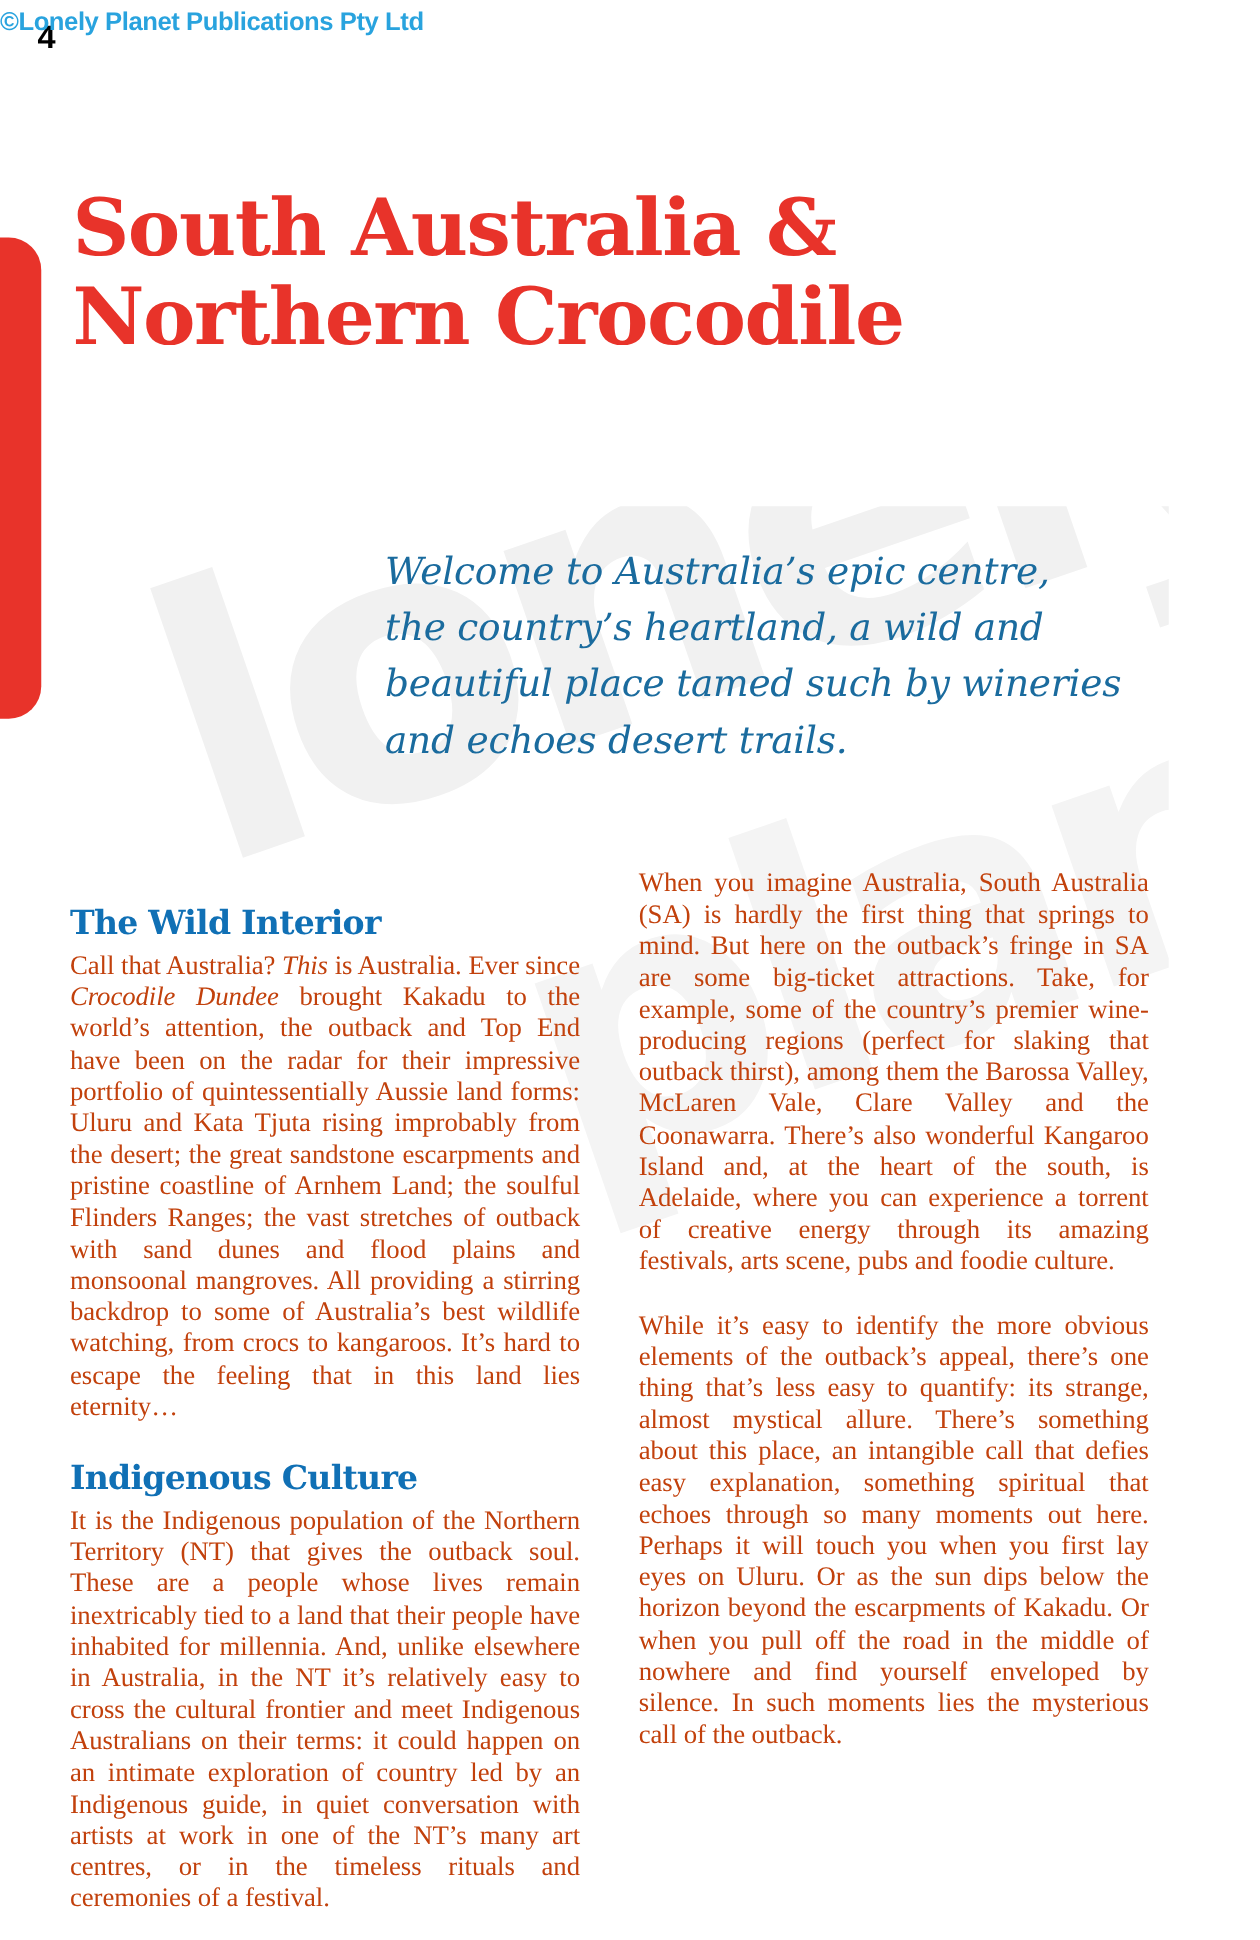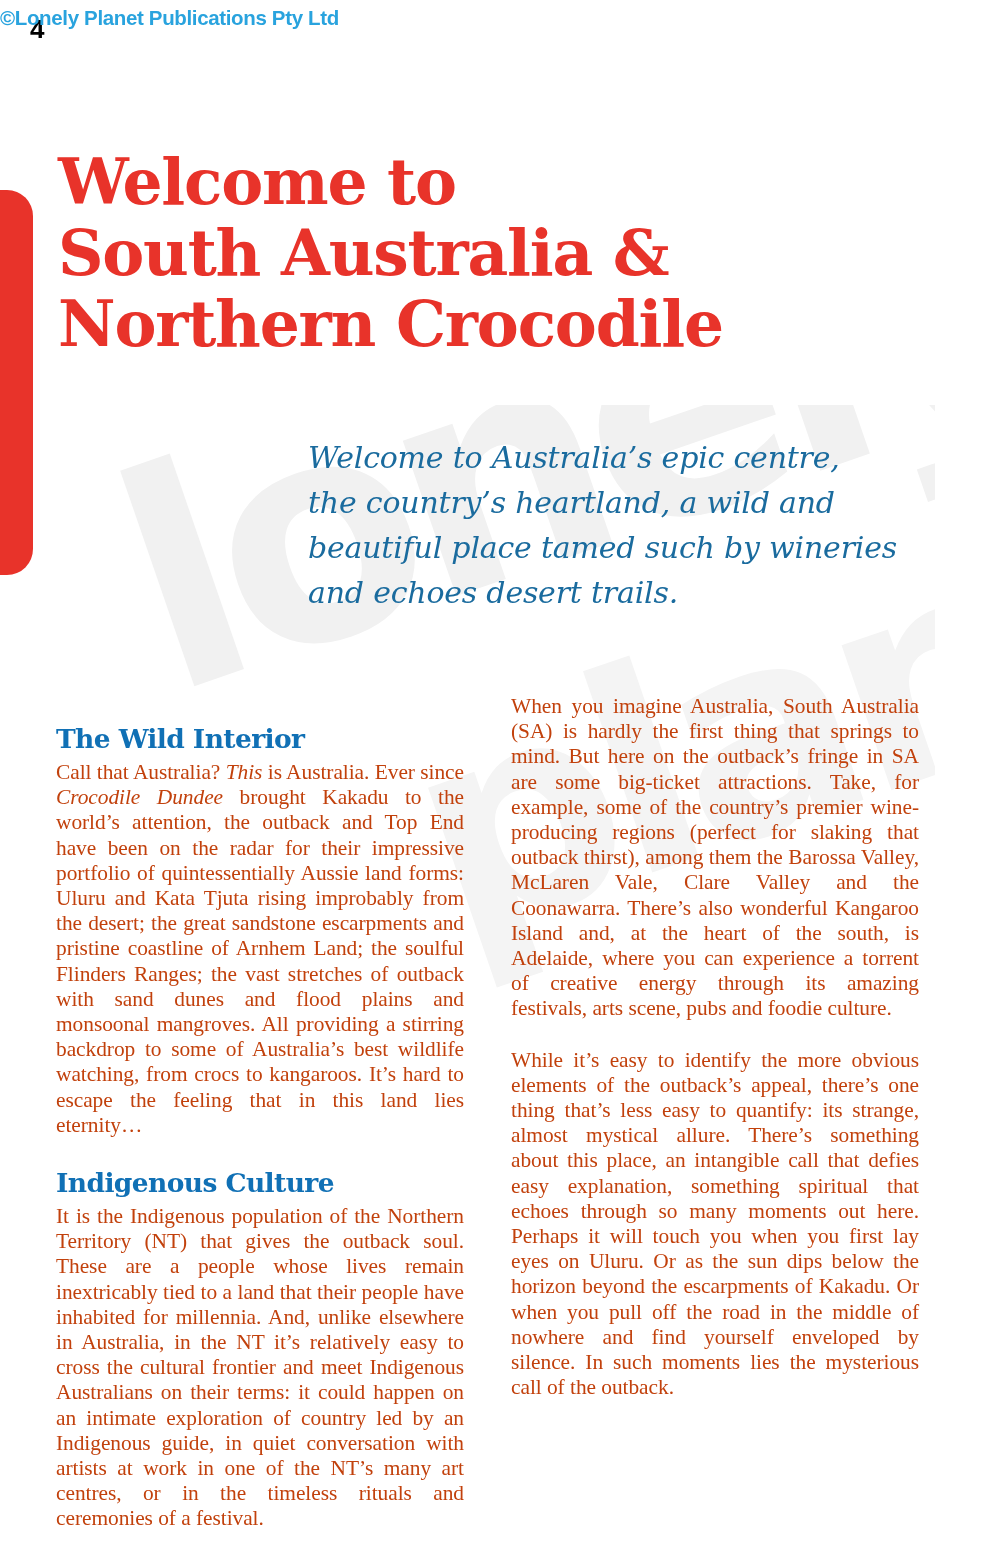--- a/index.html
+++ b/index.html
@@ -179,21 +179,20 @@
   <div id="copyright-line">©Lonely Planet Publications Pty Ltd</div>
 
   <div id="edge-tab"></div>
 
   <div id="watermark">
     <span class="wm-text">lonely</span>
     <span class="wm-text wm-second">planet</span>
   </div>
 
   <div id="title-block">
-    <div class="title-line">Welcome to</div>
     <div class="title-line">South Australia &amp;</div>
     <div class="title-line">Northern Crocodile</div>
   </div>
 
   <div id="standfirst">
     <span class="sf-line">Welcome to Australia’s epic centre,</span>
     <span class="sf-line">the country’s heartland, a wild and</span>
     <span class="sf-line">beautiful place tamed such by wineries</span>
     <span class="sf-line">and echoes desert trails.</span>
   </div>

